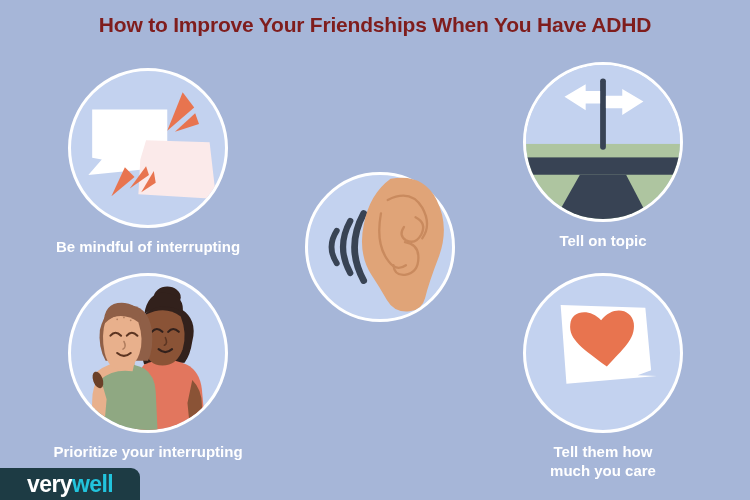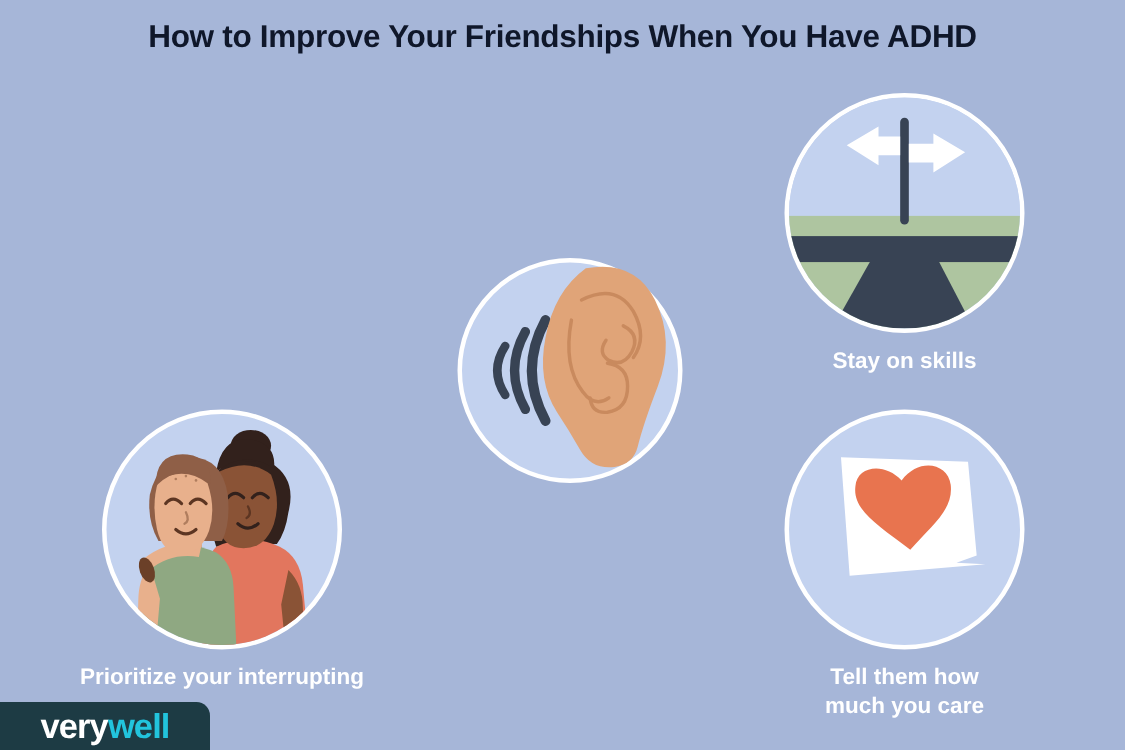--- a/index.html
+++ b/index.html
@@ -17,21 +17,21 @@
     -webkit-font-smoothing: antialiased;
   }
 
   
   .title {
     position: absolute;
     top: 12px;
     left: 0;
     width: 750px;
     text-align: center;
-    color: #0f172a;
+    color: #7f1d1d;
     font-size: 21px;
     font-weight: bold;
     letter-spacing: -0.2px;
     line-height: 26px;
   }
 
   
   .item {
     position: absolute;
     text-align: center;
@@ -91,20 +91,38 @@
   .logo-very { color: #ffffff; }
   .logo-well { color: #22c4dd; }
 </style>
 </head>
 <body>
 
 <div id="infographic">
 
   <div class="title">How to Improve Your Friendships When You Have ADHD</div>
 
+  <div class="item" id="item-interrupting">
+    <div class="circle">
+      <svg class="svgicon" viewBox="0 0 160 160">
+
+        <path d="M22 40 L100 40 L100 98 L98 100 L18 108 L32 92 L22 90 Z" fill="#ffffff"></path>
+
+        <path d="M78 72 L144 74 L150 126 L142 130 L152 133 L70 128 L72 92 Z" fill="#fbeaea"></path>
+
+        <path d="M116 22 L128 38 L100 62 Z" fill="#e8744f"></path>
+        <path d="M129 44 L133 55 L108 63 Z" fill="#e8744f"></path>
+
+        <path d="M42 130 L56 100 L66 110 Z" fill="#e8744f"></path>
+        <path d="M61 122 L78 99 L81 108 Z" fill="#e8744f"></path>
+        <path d="M73 126 L86 104 L88 116 Z" fill="#e8744f"></path>
+      </svg>
+    </div>
+    <div class="caption">Be mindful of interrupting</div>
+  </div>
 
   <div class="item" id="item-friendships">
     <div class="circle">
       <svg class="svgicon" viewBox="0 0 160 160">
 
         <path d="M72 46 q18 -26 42 -12 q18 11 12 34 q-2 14 -8 22 l-42 2 q-8 -24 -4 -46 Z" fill="#32211c"></path>
 
         <ellipse cx="100" cy="22" rx="14" ry="11" fill="#32211c"></ellipse>
 
         <path d="M88 80 h20 v20 h-20 Z" fill="#6e4029"></path>
@@ -200,21 +218,21 @@
 
         <path d="M56 114 L104 114 L128 160 L30 160 Z" fill="#384354"></path>
 
         <rect x="77" y="14" width="6" height="74" rx="3" fill="#384354"></rect>
 
         <path d="M40 33 L62 20 L62 27 L77 27 L77 40 L62 40 L62 47 Z" fill="#ffffff"></path>
 
         <path d="M122 38 L100 25 L100 32 L83 32 L83 45 L100 45 L100 52 Z" fill="#ffffff"></path>
       </svg>
     </div>
-    <div class="caption">Stay on skills</div>
+    <div class="caption">Tell on topic</div>
   </div>
 
   <div class="item" id="item-care">
     <div class="circle">
       <svg class="svgicon" viewBox="0 0 160 160">
 
         <path d="M36 30 L124 33 L130 98 L116 103 L136 104 L42 112 Z" fill="#ffffff"></path>
 
         <path d="M84 94
                  C 60 76, 44 66, 46 50

